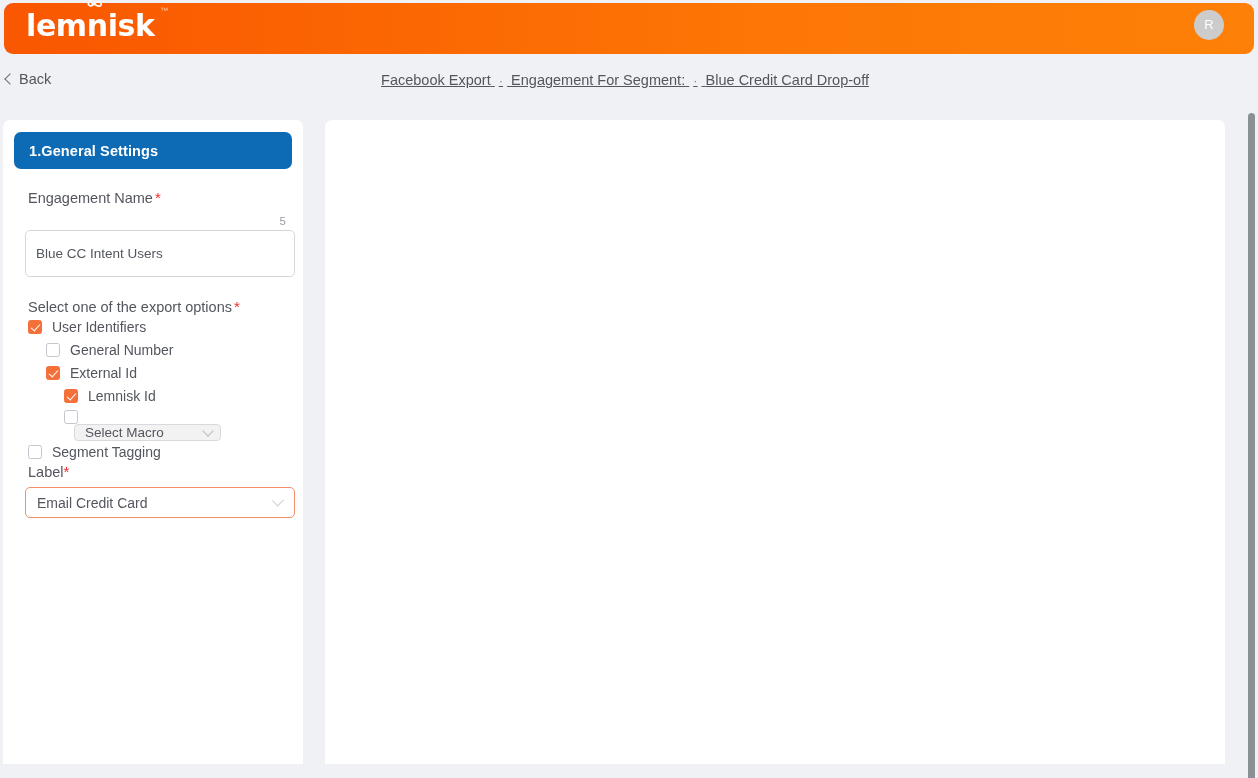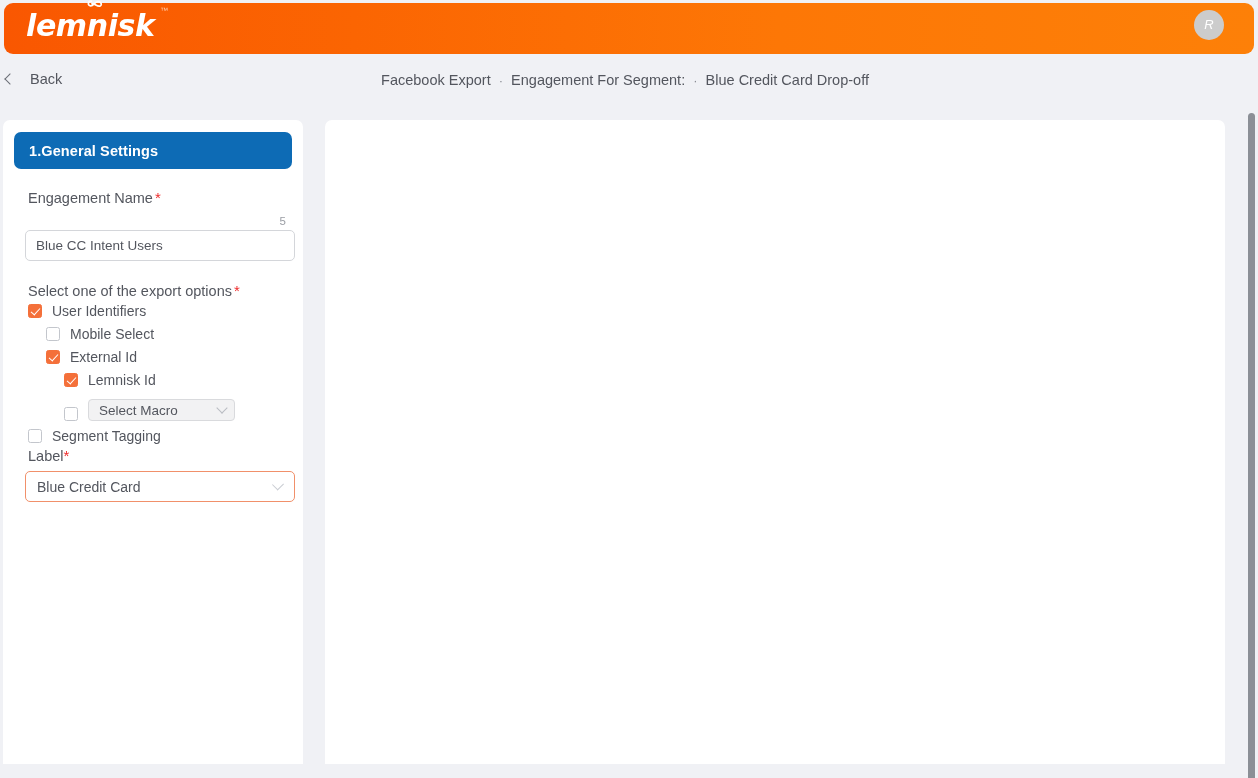--- a/index.html
+++ b/index.html
@@ -22,21 +22,20 @@
     left: 4px;
     top: 3px;
     width: 1250px;
     height: 51px;
     background: linear-gradient(90deg, #f95701 0%, #fb6502 28%, #fd7706 62%, #fd8008 100%);
     border-radius: 9px;
     display: flex;
     align-items: center;
     justify-content: space-between;
     padding: 0 16px 8px 22px;
-    font-style: italic;
   }
 
   .logo {
     position: relative;
     color: #ffffff;
     font-size: 30px;
     font-weight: 700;
     letter-spacing: -0.4px;
     line-height: 1;
     display: inline-block;
@@ -83,21 +82,21 @@
     width: 1250px;
     height: 55px;
   }
 
   .back-link {
     position: absolute;
     left: 6px;
     top: 17px;
     display: flex;
     align-items: center;
-    gap: 16px;
+    gap: 5px;
     color: #53565e;
     font-size: 14.5px;
     cursor: pointer;
   }
   .chev-left {
     display: inline-block;
     width: 8px;
     height: 8px;
     border-left: 1.6px solid #6a6d75;
     border-bottom: 1.6px solid #6a6d75;
@@ -107,20 +106,21 @@
 
   .breadcrumb {
     position: absolute;
     left: 0;
     right: 0;
     top: 18px;
     text-align: center;
     font-size: 14.5px;
     color: #53565e;
     white-space: nowrap;
+    text-decoration: underline;
   }
   .breadcrumb .sep {
     color: #8a8d94;
     padding: 0 4px;
     font-size: 13px;
   }
   .breadcrumb .crumb { color: #53565e; }
 
   
   .left-panel {
@@ -172,21 +172,21 @@
     text-align: right;
     font-size: 11.5px;
     color: #9a9da4;
     padding-right: 6px;
     margin-top: 9px;
   }
 
   .text-input {
     display: block;
     width: 270px;
-    height: 31px;
+    height: 47px;
     margin: 3px auto 0 11px;
     border: 1px solid #d4d6da;
     border-radius: 5px;
     padding: 0 10px;
     font-size: 13.5px;
     color: #53565e;
     font-family: "Liberation Sans", sans-serif;
     background: #ffffff;
     outline: none;
   }
@@ -237,25 +237,26 @@
 
   .cb-label {
     font-size: 14px;
     color: #53565e;
     padding-left: 10px;
     white-space: nowrap;
   }
 
   .macro-row {
     display: flex;
-    align-items: flex-end;
+    align-items: flex-start;
     height: 27px;
     padding-left: 36px;
     margin-top: 3px;
     margin-bottom: 3px;
+    flex-direction: column;
   }
   .macro-select {
     margin-left: 10px;
     width: 147px;
     height: 22px;
     background: #f2f2f3;
     border: 1px solid #d9dadd;
     border-radius: 4px;
     display: flex;
     align-items: center;
@@ -374,21 +375,21 @@
   <div class="checkbox-list">
 
     <div class="cb-row">
       <span class="cb checked"></span>
       <span class="cb-label">User Identifiers</span>
     </div>
 
 
     <div class="cb-row indent-1">
       <span class="cb"></span>
-      <span class="cb-label">Mobile Select</span>
+      <span class="cb-label">General Number</span>
     </div>
 
     <div class="cb-row indent-1">
       <span class="cb checked"></span>
       <span class="cb-label">External Id</span>
     </div>
 
     <div class="cb-row indent-2">
       <span class="cb checked"></span>
       <span class="cb-label">Lemnisk Id</span>
@@ -407,21 +408,21 @@
       <span class="cb-label">Segment Tagging</span>
     </div>
 
   </div>
 
   <div class="label-title">
     <span>Label</span><span class="req-tight">*</span>
   </div>
 
   <div class="label-select">
-    <span>Blue Credit Card</span>
+    <span>Email Credit Card</span>
     <span class="chev-down"></span>
   </div>
 
 </div>
 
 <div class="right-panel"></div>
 
 <div class="scrollbar-track">
   <div class="scrollbar-thumb"></div>
 </div>

